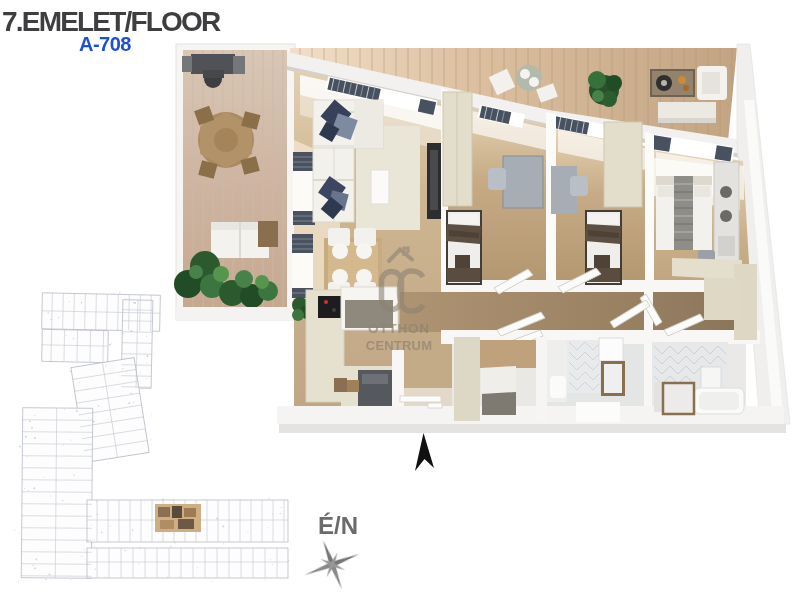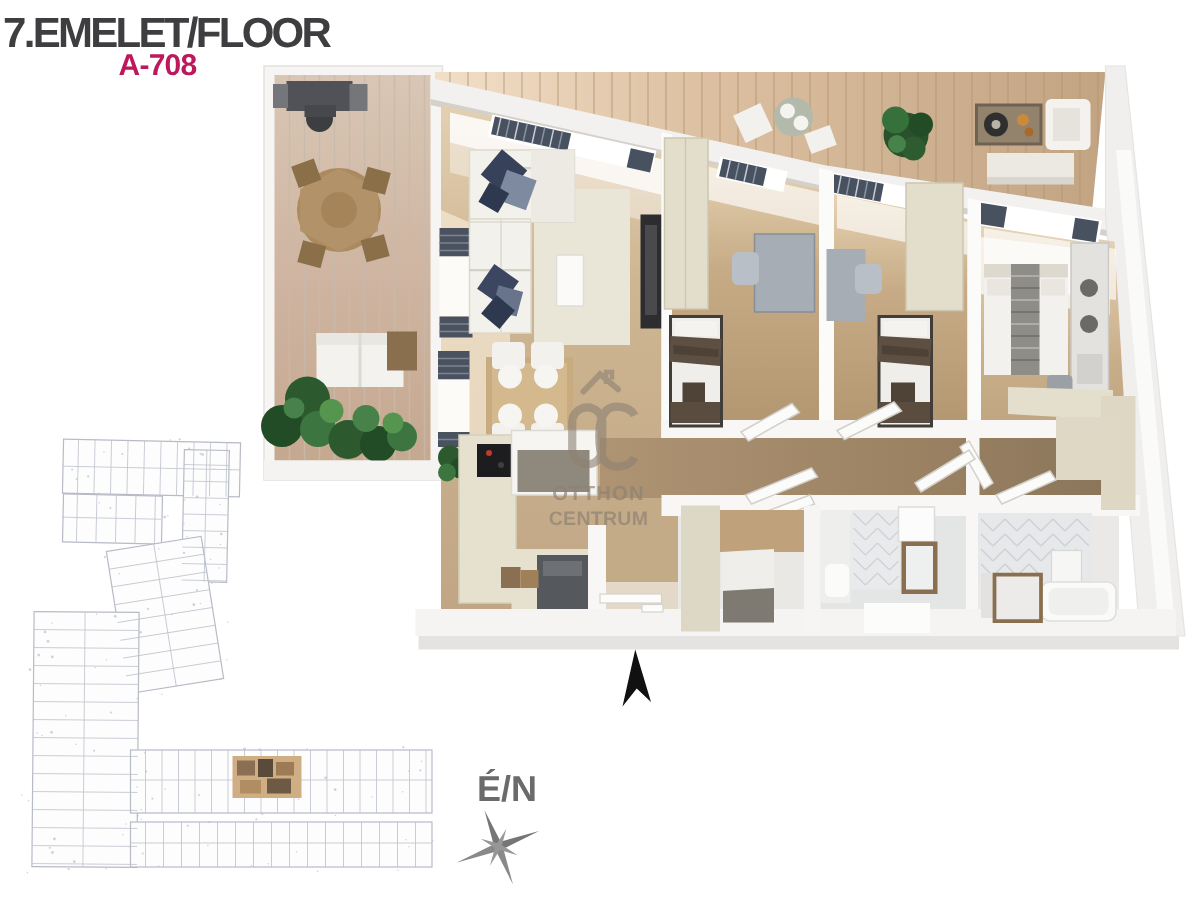--- a/index.html
+++ b/index.html
@@ -1,21 +1,21 @@
 <!DOCTYPE html>
 <html><head>
 <meta charset="utf-8">
 <style>
   html,body{margin:0;padding:0;background:#ffffff;}
   #page{position:relative;width:800px;height:600px;background:#ffffff;overflow:hidden;
         font-family:"Liberation Sans", sans-serif;}
   .ttl{position:absolute;left:2px;top:6px;width:216px;text-align:center;
        font-size:28px;font-weight:bold;color:#3e3e40;letter-spacing:-1.8px;}
   .sub{position:absolute;left:2px;top:33px;width:206px;text-align:center;
-       font-size:20px;font-weight:bold;color:#be185d;letter-spacing:-0.5px;}
+       font-size:20px;font-weight:bold;color:#1d4ed8;letter-spacing:-0.5px;}
 </style>
 </head>
 <body>
 <div id="page">
 
   <div class="ttl">7.EMELET/FLOOR</div>
 
   <div class="sub">A-708</div>
   <svg width="800" height="600" viewBox="0 0 800 600" style="position:absolute;left:0;top:0">
     <defs>

